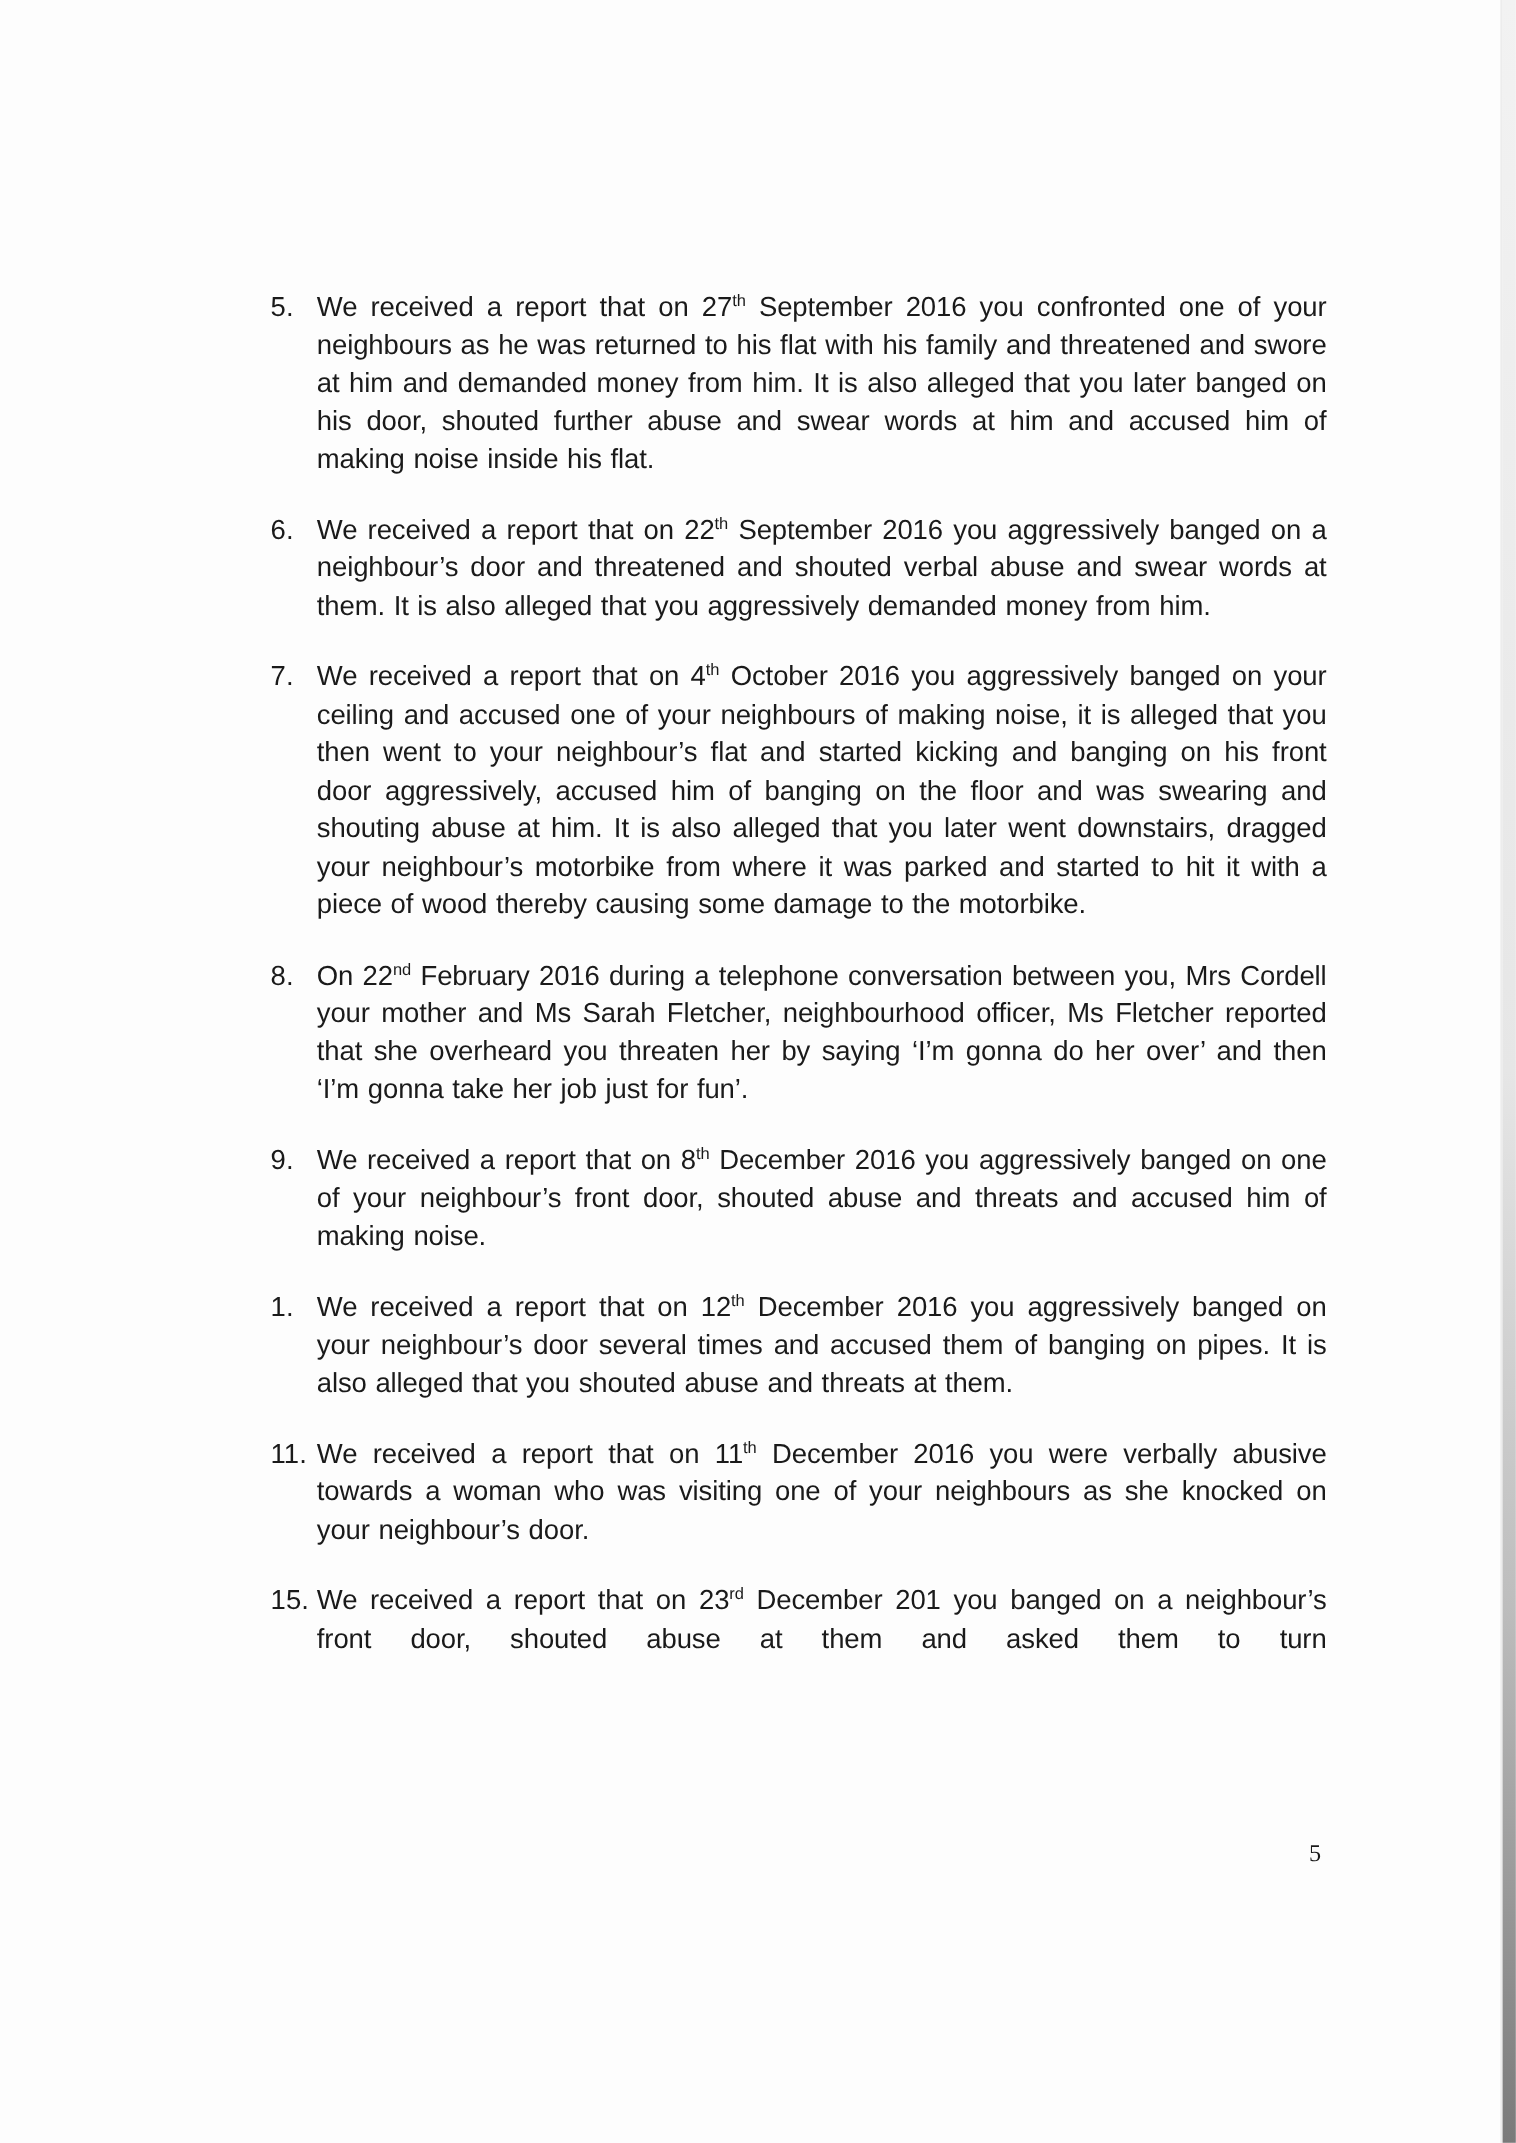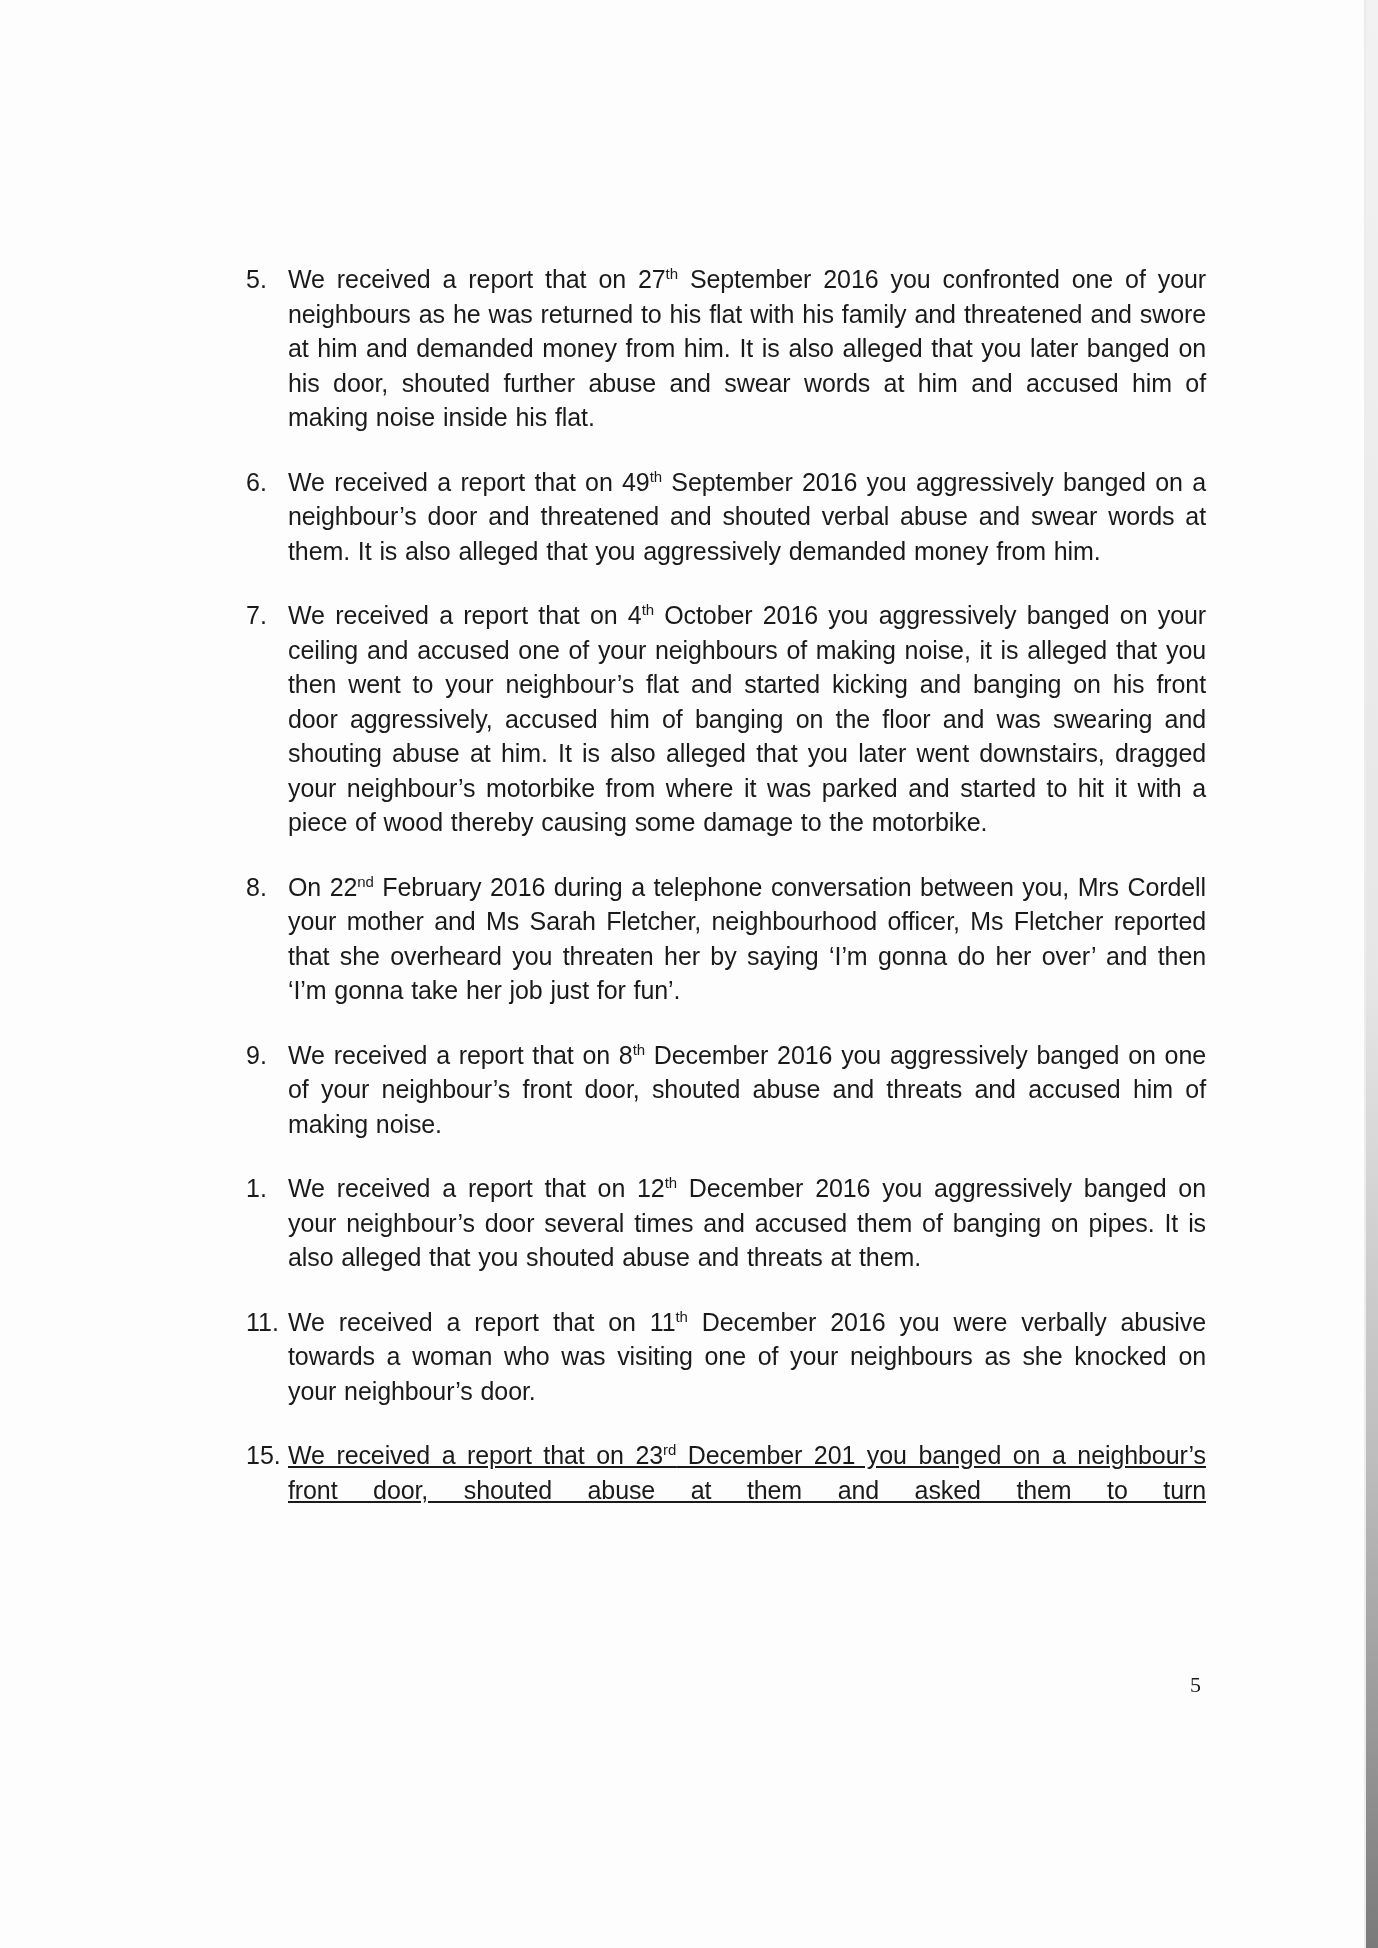--- a/index.html
+++ b/index.html
@@ -42,21 +42,21 @@
   <div class="edge-line"></div>
   <div class="edge-shadow"></div>
 
   <div class="content">
     <div class="item">
       <span class="num">5.</span>
       <div class="text"><span>We received a report that on 27</span><sup>th</sup><span> September 2016 you confronted one of your neighbours as he was returned to his flat with his family and threatened and swore at him and demanded money from him. It is also alleged that you later banged on his door, shouted further abuse and swear words at him and accused him of making noise inside his flat.</span></div>
     </div>
     <div class="item">
       <span class="num">6.</span>
-      <div class="text"><span>We received a report that on 49</span><sup>th</sup><span> September 2016 you aggressively banged on a neighbour’s door and threatened and shouted verbal abuse and swear words at them. It is also alleged that you aggressively demanded money from him.</span></div>
+      <div class="text"><span>We received a report that on 22</span><sup>th</sup><span> September 2016 you aggressively banged on a neighbour’s door and threatened and shouted verbal abuse and swear words at them. It is also alleged that you aggressively demanded money from him.</span></div>
     </div>
     <div class="item">
       <span class="num">7.</span>
       <div class="text"><span>We received a report that on 4</span><sup>th</sup><span> October 2016 you aggressively banged on your ceiling and accused one of your neighbours of making noise, it is alleged that you then went to your neighbour’s flat and started kicking and banging on his front door aggressively, accused him of banging on the floor and was swearing and shouting abuse at him. It is also alleged that you later went downstairs, dragged your neighbour’s motorbike from where it was parked and started to hit it with a piece of wood thereby causing some damage to the motorbike.</span></div>
     </div>
     <div class="item">
       <span class="num">8.</span>
       <div class="text"><span>On 22</span><sup>nd</sup><span> February 2016 during a telephone conversation between you, Mrs Cordell your mother and Ms Sarah Fletcher, neighbourhood officer, Ms Fletcher reported that she overheard you threaten her by saying ‘I’m gonna do her over’ and then ‘I’m gonna take her job just for fun’.</span></div>
     </div>
     <div class="item">
@@ -66,18 +66,18 @@
     <div class="item">
       <span class="num">1.</span>
       <div class="text"><span>We received a report that on 12</span><sup>th</sup><span> December 2016 you aggressively banged on your neighbour’s door several times and accused them of banging on pipes. It is also alleged that you shouted abuse and threats at them.</span></div>
     </div>
     <div class="item">
       <span class="num">11.</span>
       <div class="text"><span>We received a report that on 11</span><sup>th</sup><span> December 2016 you were verbally abusive towards a woman who was visiting one of your neighbours as she knocked on your neighbour’s door.</span></div>
     </div>
     <div class="item">
       <span class="num">15.</span>
-      <div class="text" style="text-align-last: justify; text-decoration: underline;"><span>We received a report that on 23</span><sup>rd</sup><span> December 201 you banged on a neighbour’s front door, shouted abuse at them and asked them to turn</span></div>
+      <div class="text" style="text-align-last: justify;"><span>We received a report that on 23</span><sup>rd</sup><span> December 201 you banged on a neighbour’s front door, shouted abuse at them and asked them to turn</span></div>
     </div>
   </div>
 
   <div class="page-number">5</div>
 </div>
 
 </body></html>

